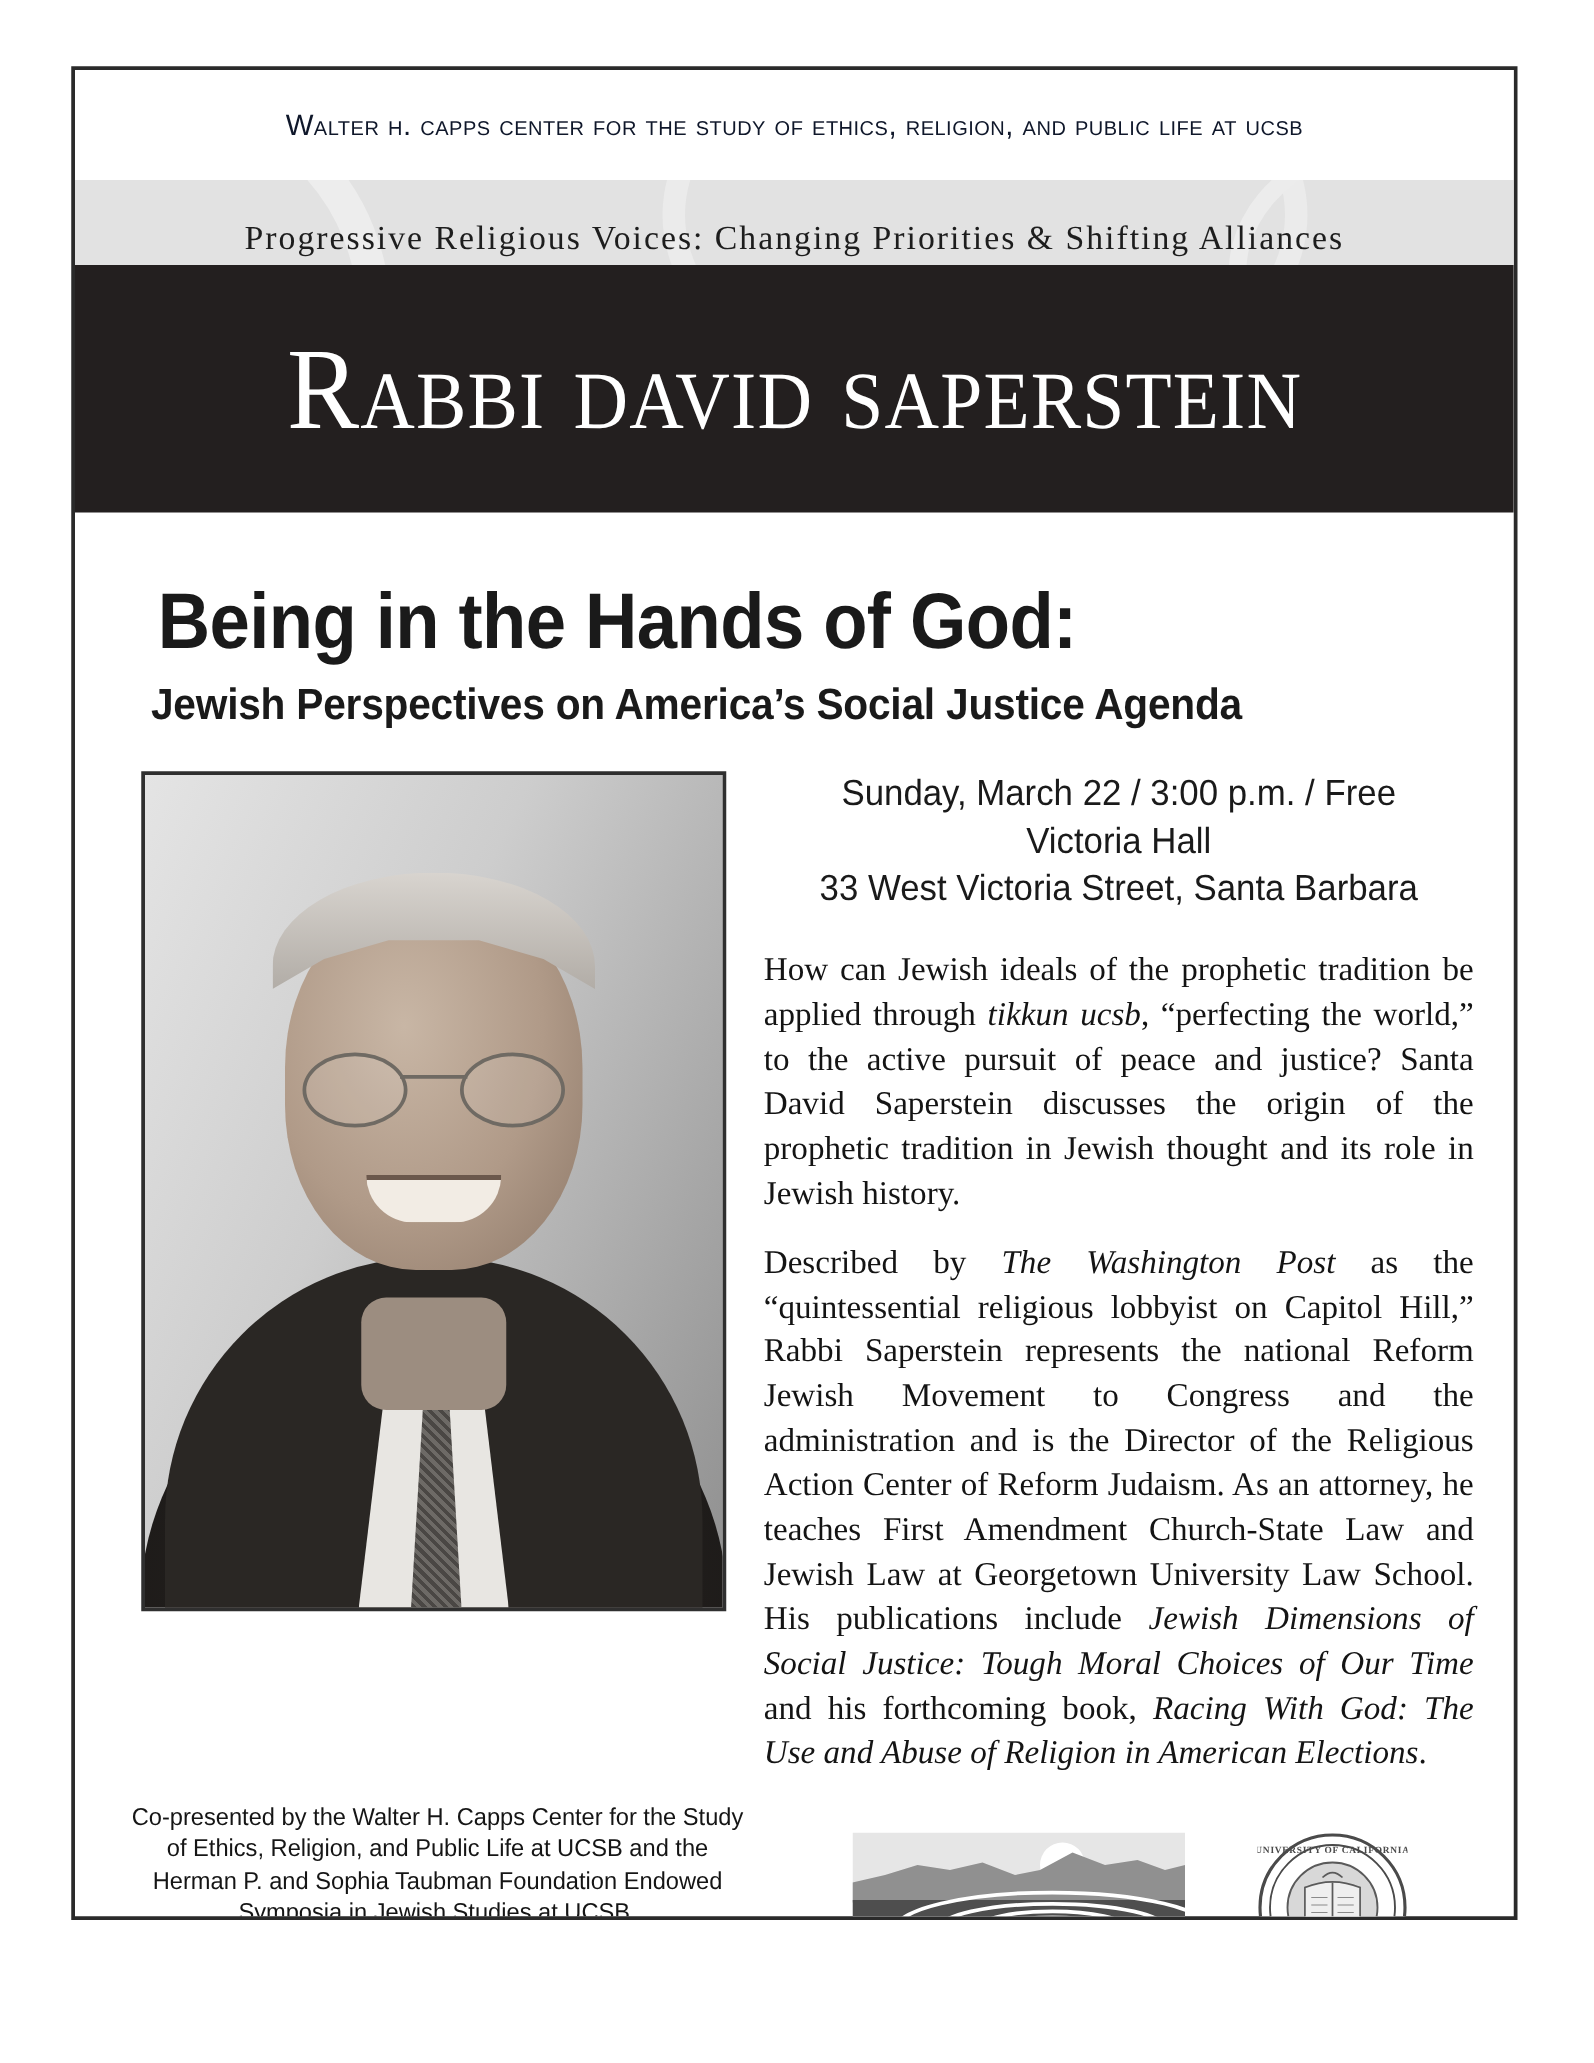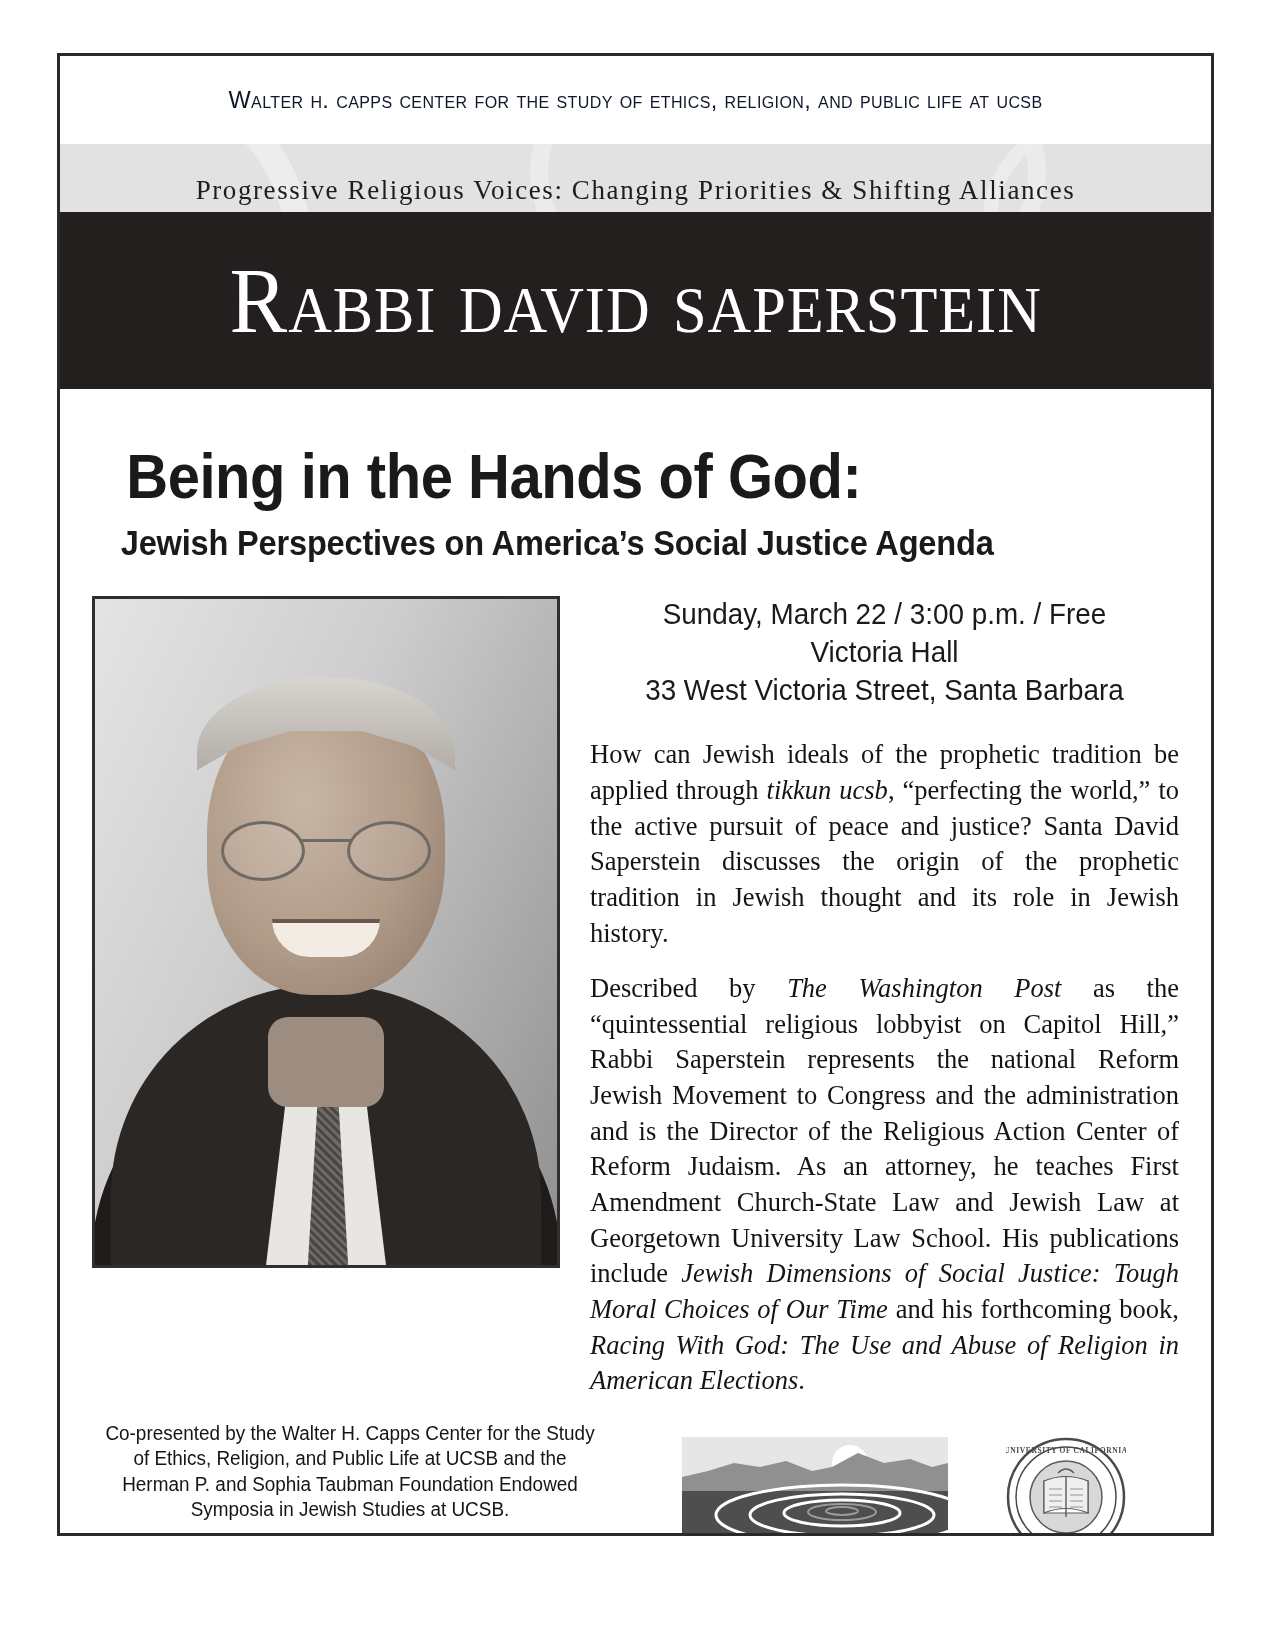--- a/index.html
+++ b/index.html
@@ -85,21 +85,21 @@
     font-family: "Liberation Serif", serif;
     font-size: 27px;
     letter-spacing: 1.6px;
     color: #1d1d1d;
     white-space: nowrap;
     margin-top: 24px;
   }
 
   
   .name-band {
-    height: 177px;
+    height: 198px;
     background: #231f1f;
     display: flex;
     align-items: center;
     justify-content: center;
   }
   .name-band .speaker-name {
     font-family: "Liberation Serif", serif;
     font-size: 93px;
     line-height: 1;
     color: #ffffff;
@@ -131,21 +131,22 @@
     font-size: 35px;
     line-height: 1.1;
     letter-spacing: -0.2px;
     color: #1a1a1a;
     transform: scaleX(0.93);
   }
 
   
   .content {
     display: flex;
-    padding: 34px 32px 0 32px;
+    padding: 34px 32px 0 17px;
+    margin-left: 36px;
   }
   .col-left { width: 472px; flex: none; }
   .col-right {
     flex: 1;
     padding-left: 26px;
     padding-top: 0px;
   }
 
   
   .portrait {
@@ -271,21 +272,21 @@
     color: #141414;
     text-align: justify;
   }
   .body-copy p { margin: 0 0 20px 0; }
   .body-copy p:last-child { margin-bottom: 0; }
   .body-copy em { font-style: italic; }
 
   
   .footer {
     display: flex;
-    align-items: center;
+    align-items: flex-end;
     padding: 16px 30px 0 30px;
     gap: 16px;
   }
   .footer-left {
     width: 520px;
     flex: none;
     text-align: center;
     padding-top: 6px;
   }
   .credit {

